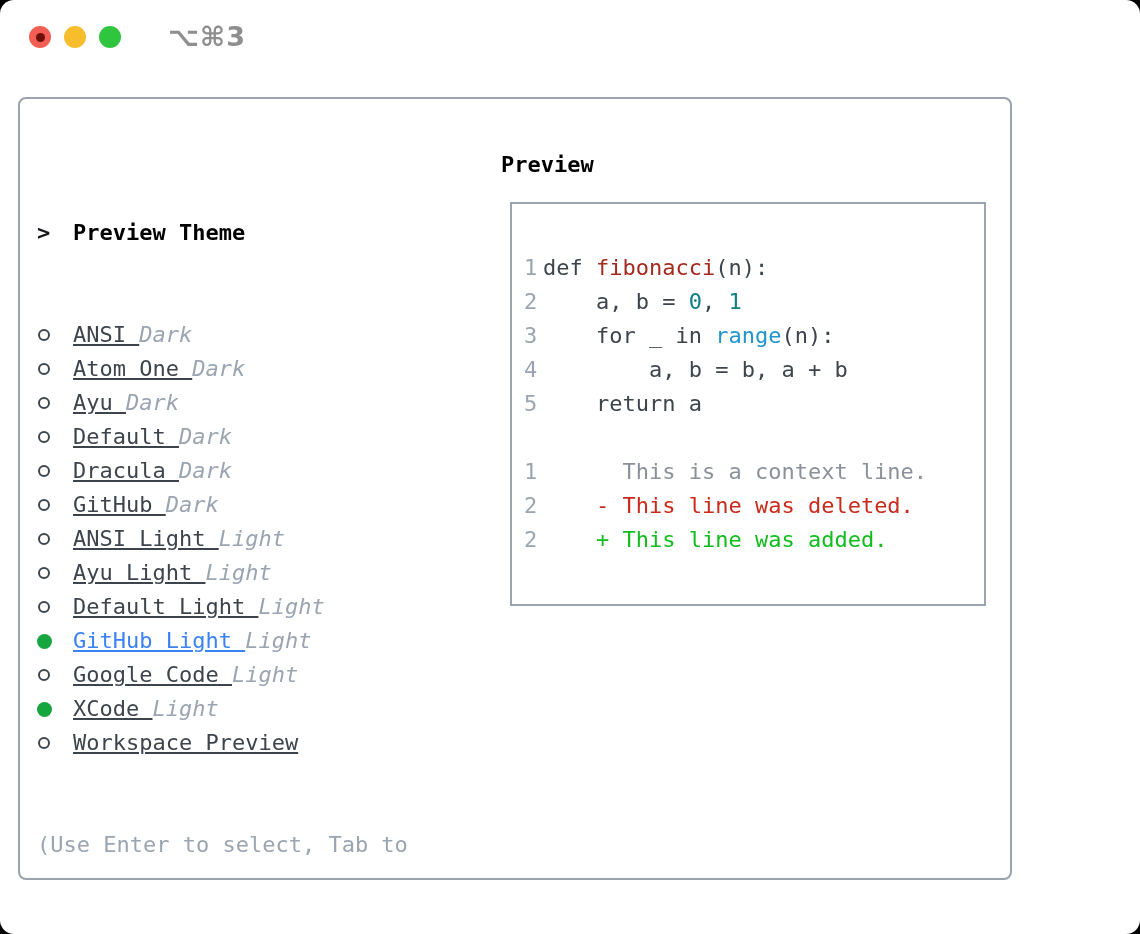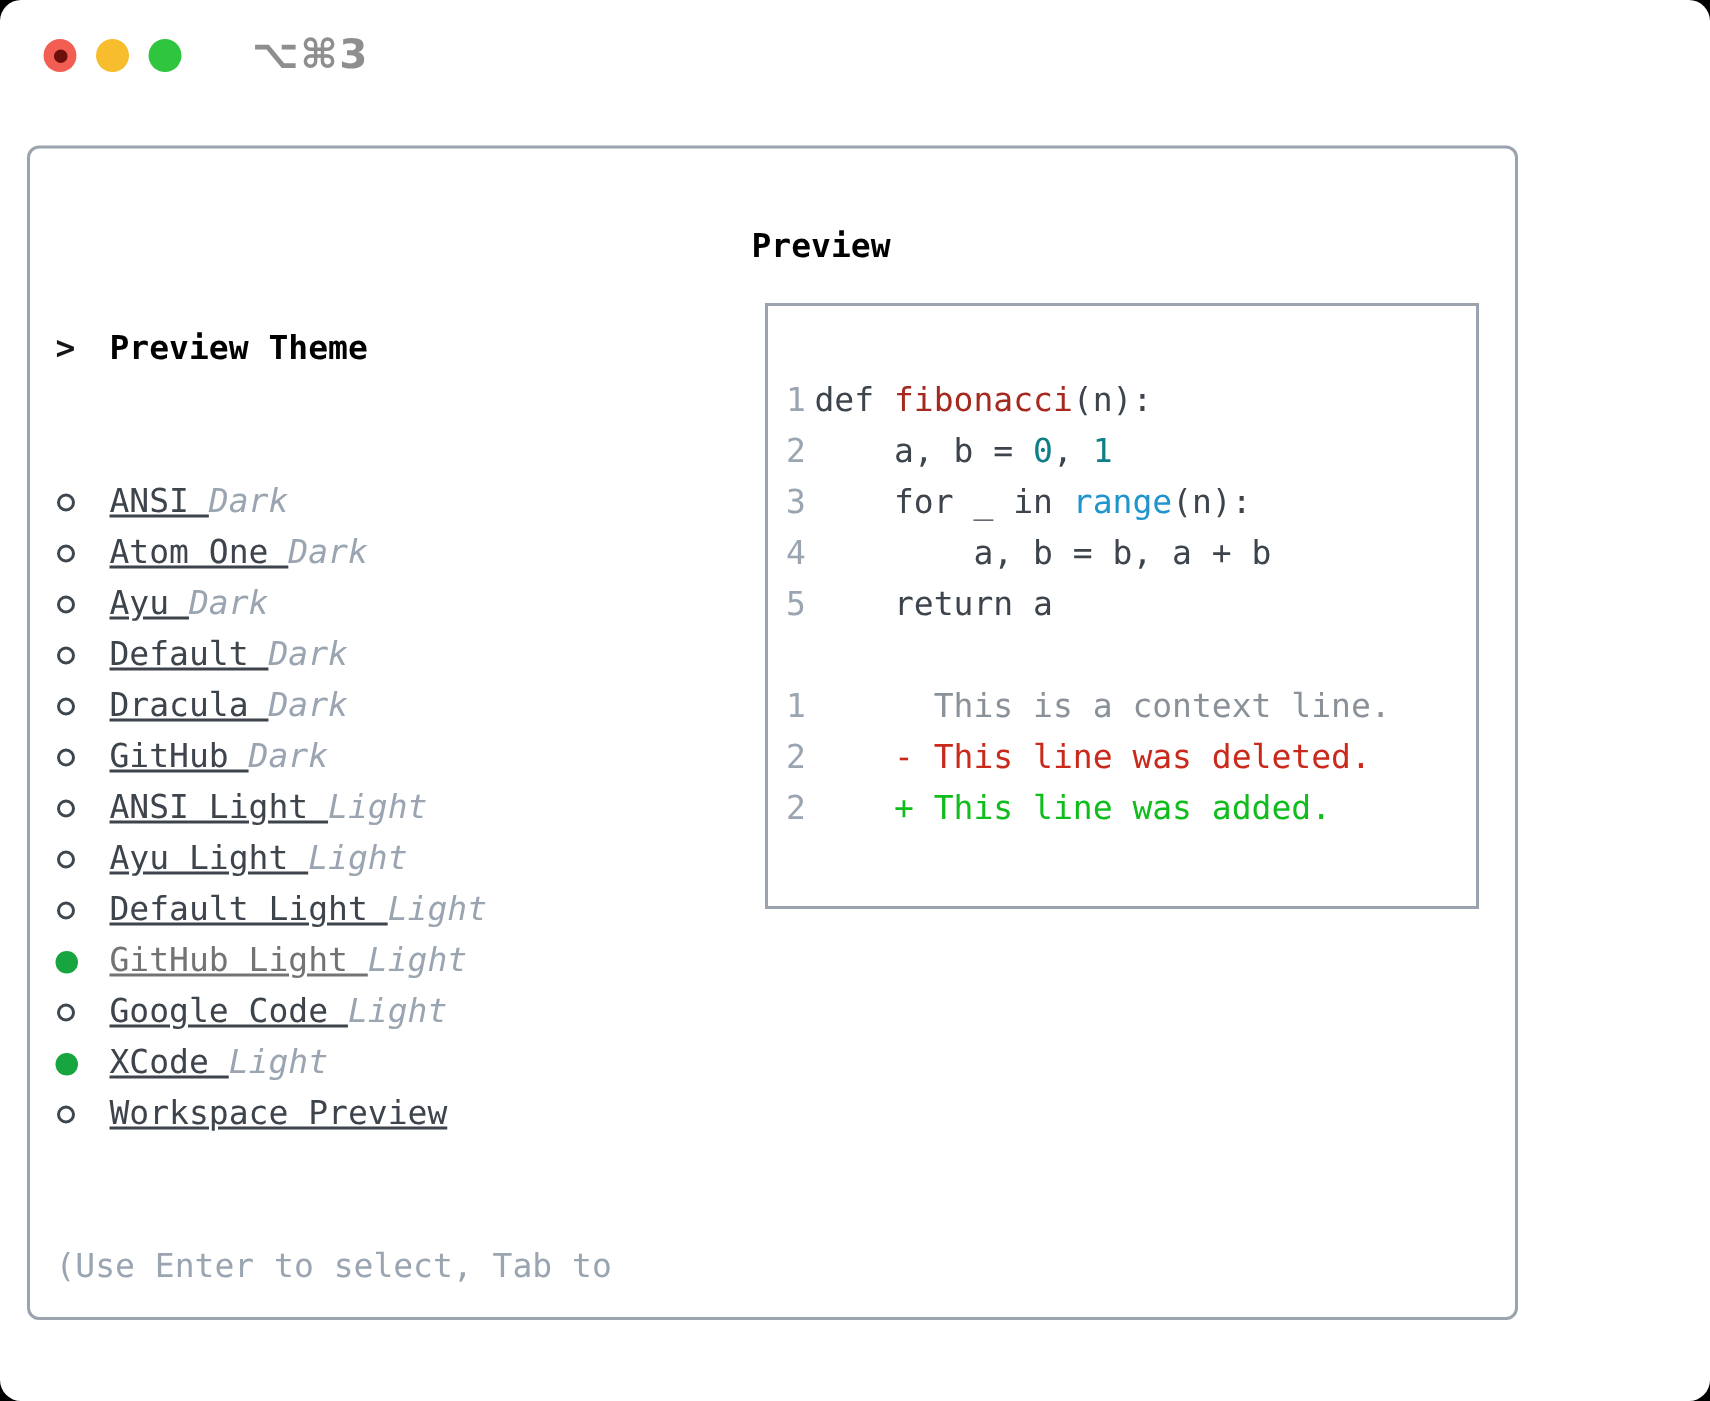--- a/index.html
+++ b/index.html
@@ -46,21 +46,21 @@
   .prompt { color: #14161a; font-weight: bold; }
   .radio {
     width: 12px; height: 12px; border-radius: 50%;
     border: 2px solid #3e464e; box-sizing: border-box; margin-left: 1px;
   }
   .radio.sel {
     width: 15px; height: 15px; border: none; background: #16a53f; margin-left: 0;
   }
   .h-bold { font-weight: bold; color: #000; }
   .item-name { color: #3d444c; text-decoration: underline; }
-  .item-name.sel { color: #737373; }
+  .item-name.sel { color: #3b82f6; }
   .item-tag { color: #9aa5b1; font-style: italic; }
   
   .theme-list { position: absolute; left: 37px; top: 148px; }
   .apply-section { position: absolute; left: 37px; top: 624px; }
   .apply-section .apply-header { padding-left: 36px; color: #0b0b0b; }
   .help { position: absolute; left: 37px; top: 760px; color: #9aa5b1; }
   
   .preview-title { position: absolute; left: 501px; top: 148px; }
   .preview-box {
     position: absolute; left: 510px; top: 202px;

